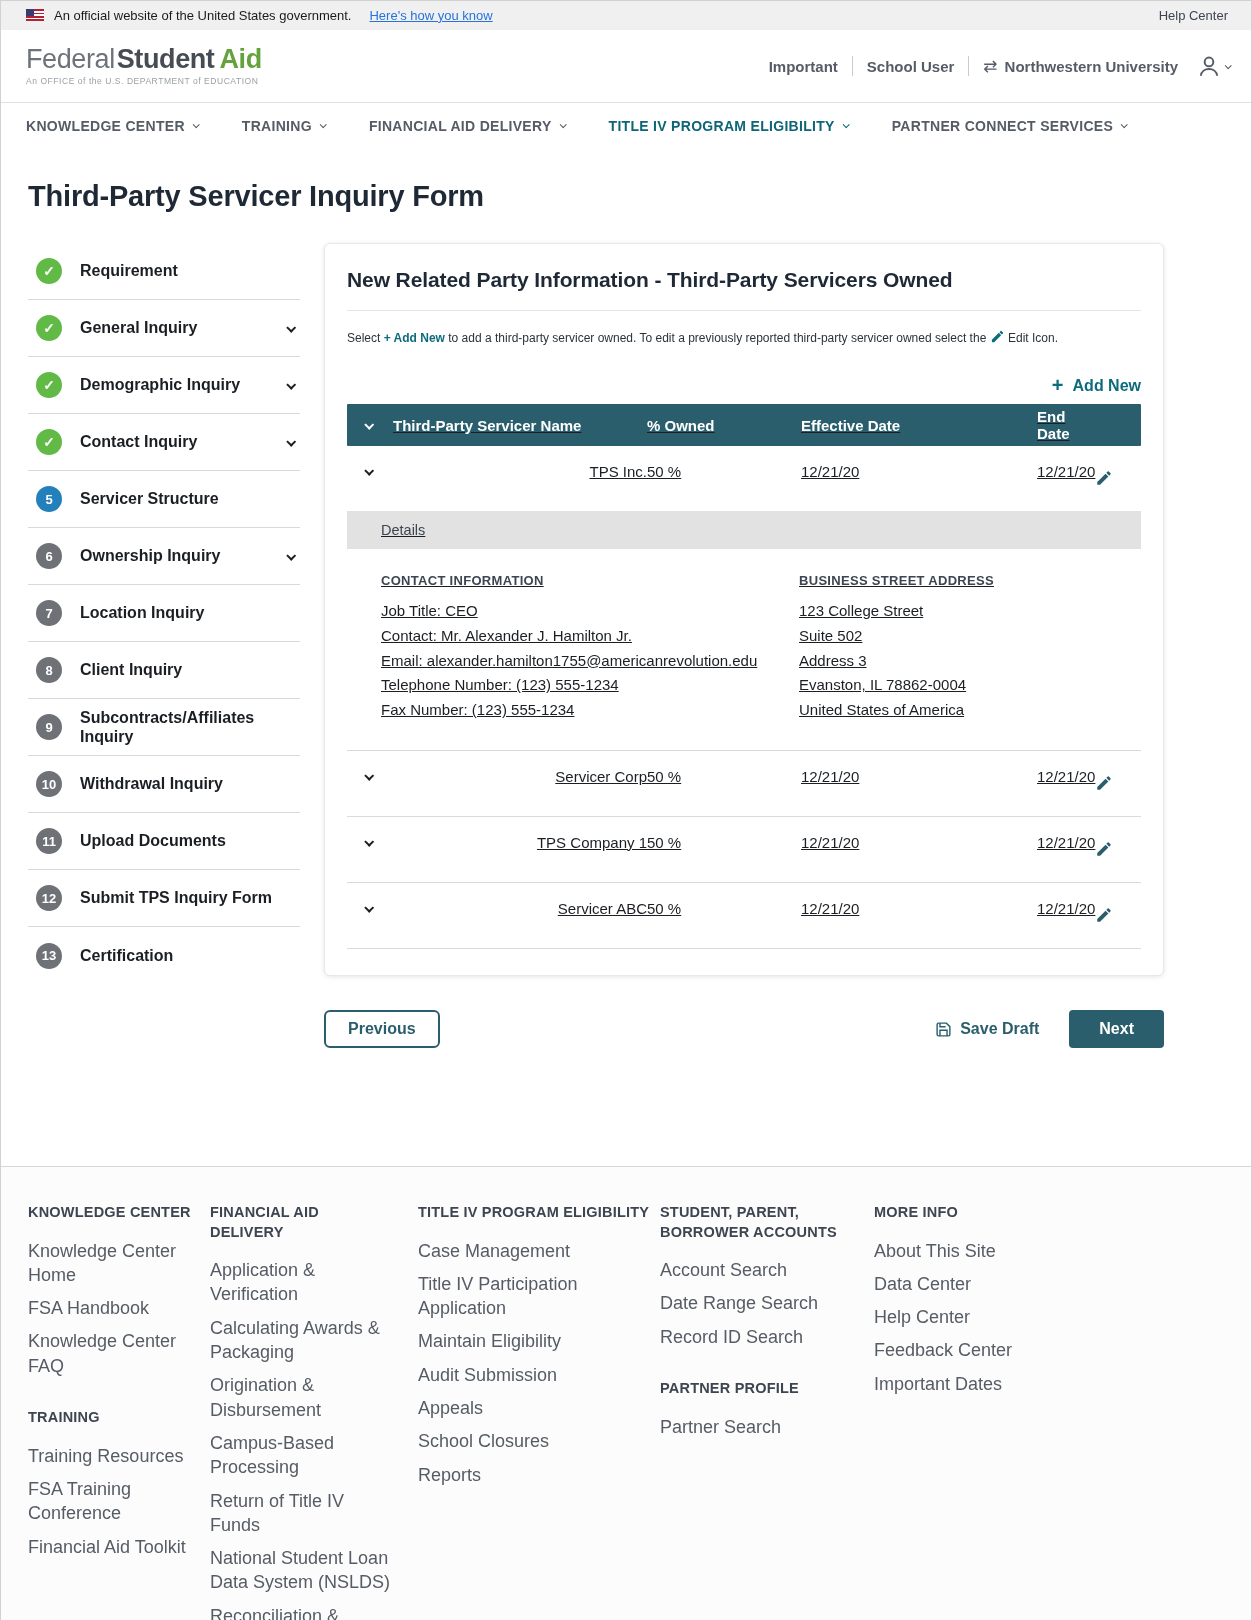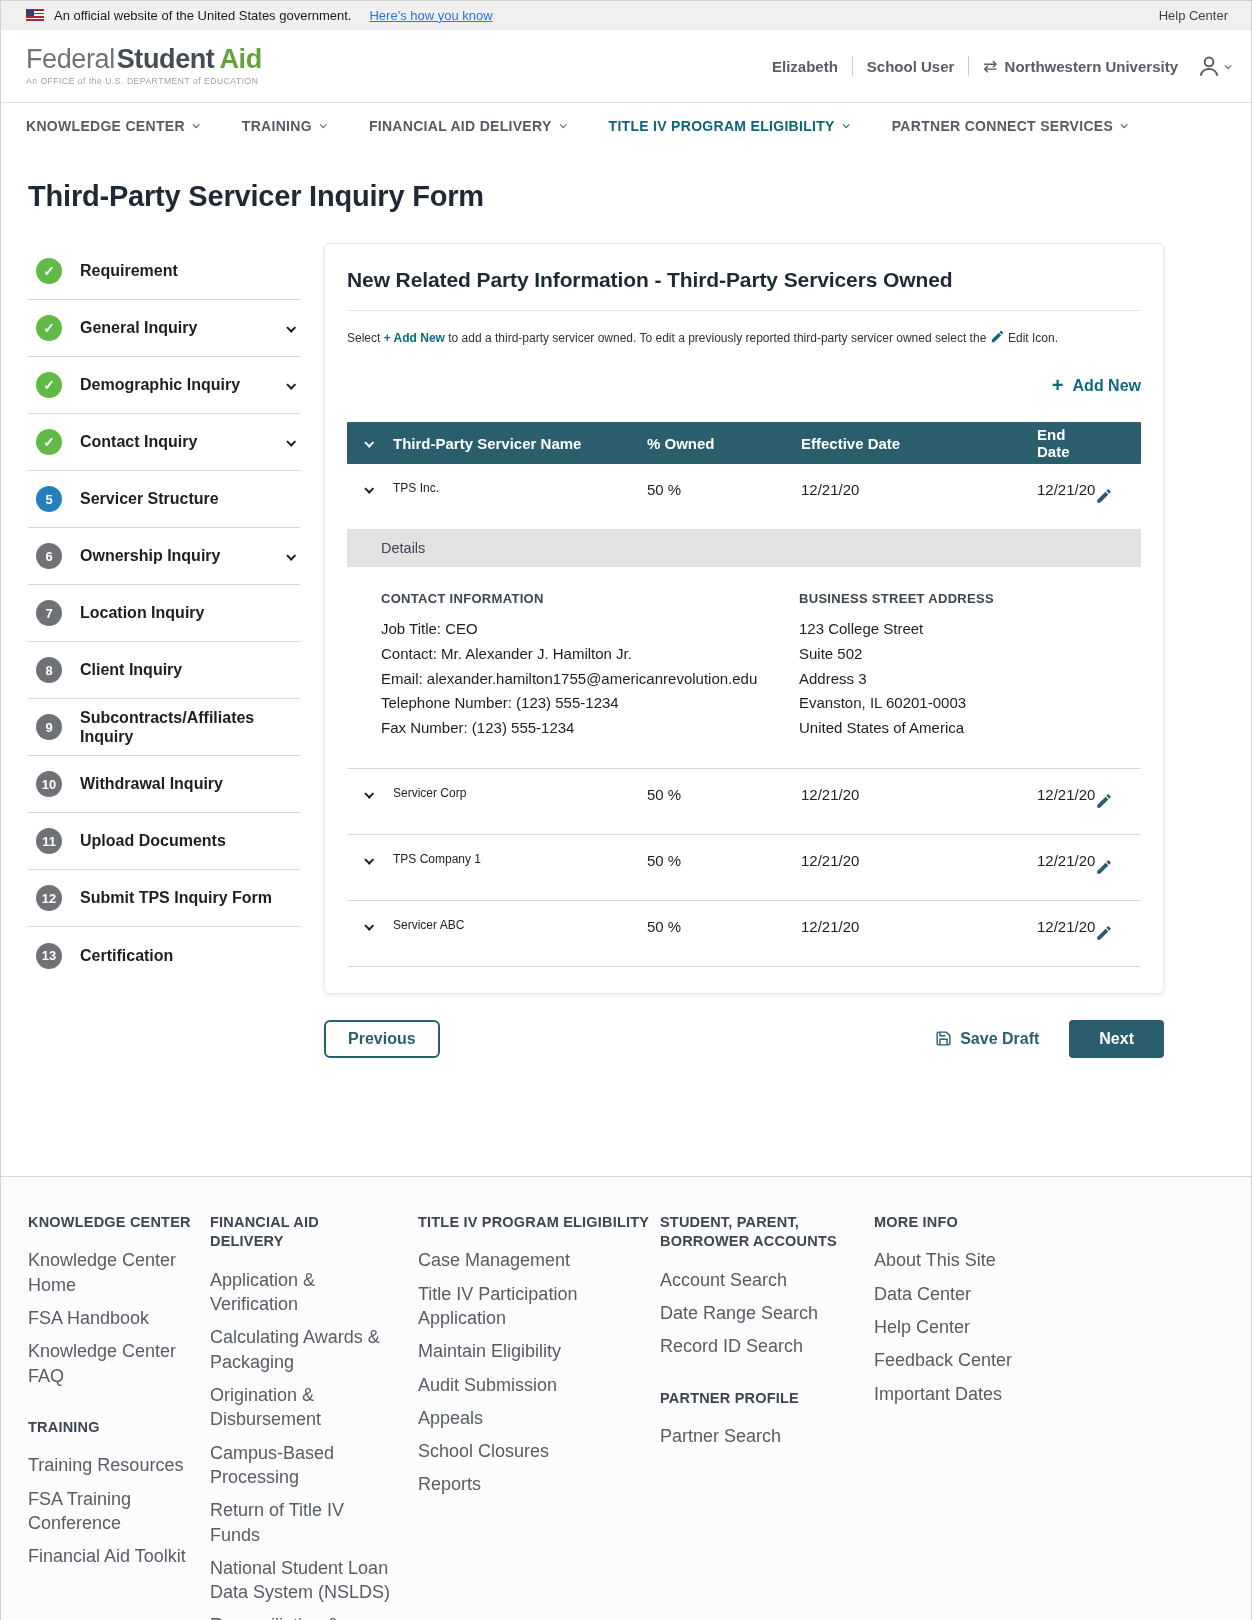--- a/index.html
+++ b/index.html
@@ -58,28 +58,28 @@
   .card { flex:1; background:#fff; border:1px solid #e7e8e9; border-radius:6px; box-shadow:0 1px 5px rgba(0,0,0,0.10); padding:24px 22px 26px 22px; align-self:flex-start; width:840px; }
   .card h2 { font-size:21px; font-weight:700; color:#1f2936; letter-spacing:-0.1px; }
   .card-divider { height:1px; background:#e4e5e6; margin:18px 0 0 0; }
   .intro { font-size:12px; color:#2a333c; line-height:1.5; margin-top:18px; max-width:760px; }
   .intro .addnew-inline { color:#0d6b7c; font-weight:700; cursor:pointer; }
   .pencil-inline { width:15px; height:15px; fill:#0d6b7c; vertical-align:-2px; }
   .addnew-row { display:flex; justify-content:flex-end; margin-top:28px; }
   .add-new-btn { display:flex; align-items:center; gap:9px; background:none; border:none; color:#0d6b7c; font-family:inherit; font-size:16px; font-weight:700; cursor:pointer; }
   .plus-icon::before { content:"+"; font-size:20px; font-weight:700; line-height:1; }
 
-  .tbl { margin-top:26px; }
+  .tbl { margin-top:8px;text-decoration:underline; }
   .thead, .trow { display:grid; grid-template-columns:46px 254px 154px 236px 1fr 46px; align-items:center; }
   .thead { background:#2b5e6d; color:#fff; height:42px; border-radius:1px; }
   .thead .hcell { font-size:15px; font-weight:700; }
   .thead .chev { color:#fff; margin-left:18px; width:7px; height:7px; cursor:pointer; }
   .trow { padding:17px 0 24px 0; font-size:15px; color:#1b1f23; align-items:start; }
   .trow .chev.dark { color:#1b1f23; margin-left:18px; margin-top:5px; cursor:pointer; }
-  .trow .name { font-size:12px; }
+  .trow .name { font-size:15px;text-align:right; }
   .edit-icon { width:18px; height:18px; fill:#2b5e6d; cursor:pointer; margin-top:6px; }
   .hr { height:1px; background:#d9dadb; }
 
   .details-band { background:#e2e2e2; height:38px; display:flex; align-items:center; padding-left:34px; font-size:14.5px; color:#3d4551; }
   .details-grid { display:grid; grid-template-columns:418px 1fr; padding:24px 0 26px 34px; }
   .dcol h3 { font-size:13px; font-weight:700; color:#3d4551; letter-spacing:0.3px; margin-bottom:12px; }
   .dcol p { font-size:15px; color:#1b1f23; line-height:1.45; margin-bottom:3px; }
 
   
   .actions-row { display:flex; align-items:center; margin:26px 0 0 296px; }
@@ -110,21 +110,21 @@
   </div>
 
   <header class="site-header">
     <div class="logo-block">
       <div class="logo-line">
         <span class="logo-federal">Federal</span><span class="logo-student">Student</span><span class="logo-aid">Aid</span>
       </div>
       <div class="logo-tagline">An OFFICE of the U.S. DEPARTMENT of EDUCATION</div>
     </div>
     <div class="header-right">
-      <span>Elizabeth</span>
+      <span>Important</span>
       <span class="vsep"></span>
       <span>School User</span>
       <span class="vsep"></span>
       <span class="org">
         <span class="swap-icon"></span>
         <span>Northwestern University</span>
       </span>
       <span class="account">
         <svg viewBox="0 0 24 24" width="26" height="26" fill="none" stroke="#565c65" stroke-width="1.8">
             <circle cx="12" cy="8.2" r="4"></circle>
@@ -271,21 +271,21 @@
               <p>Contact: Mr. Alexander J. Hamilton Jr.</p>
               <p>Email: alexander.hamilton1755@americanrevolution.edu</p>
               <p>Telephone Number: (123) 555-1234</p>
               <p>Fax Number: (123) 555-1234</p>
             </div>
             <div class="dcol">
               <h3>BUSINESS STREET ADDRESS</h3>
               <p>123 College Street</p>
               <p>Suite 502</p>
               <p>Address 3</p>
-              <p>Evanston, IL 60201-0003</p>
+              <p>Evanston, IL 78862-0004</p>
               <p>United States of America</p>
             </div>
           </div>
 
           <div class="hr"></div>
 
           <div class="trow">
             <span class="chev dark"></span>
             <span class="name">Servicer Corp</span>
             <span>50 %</span>

